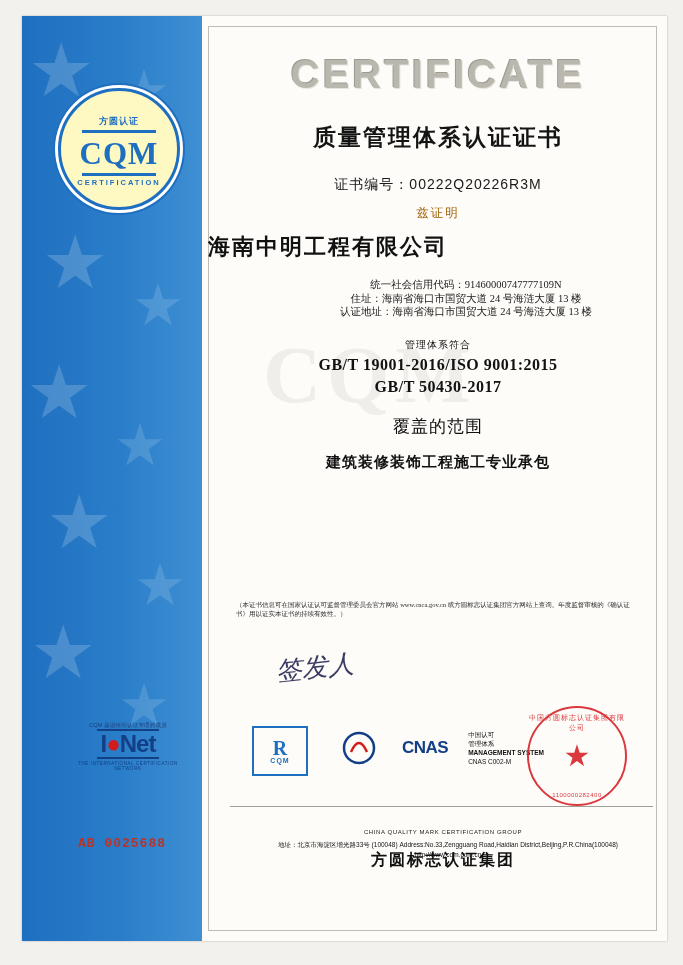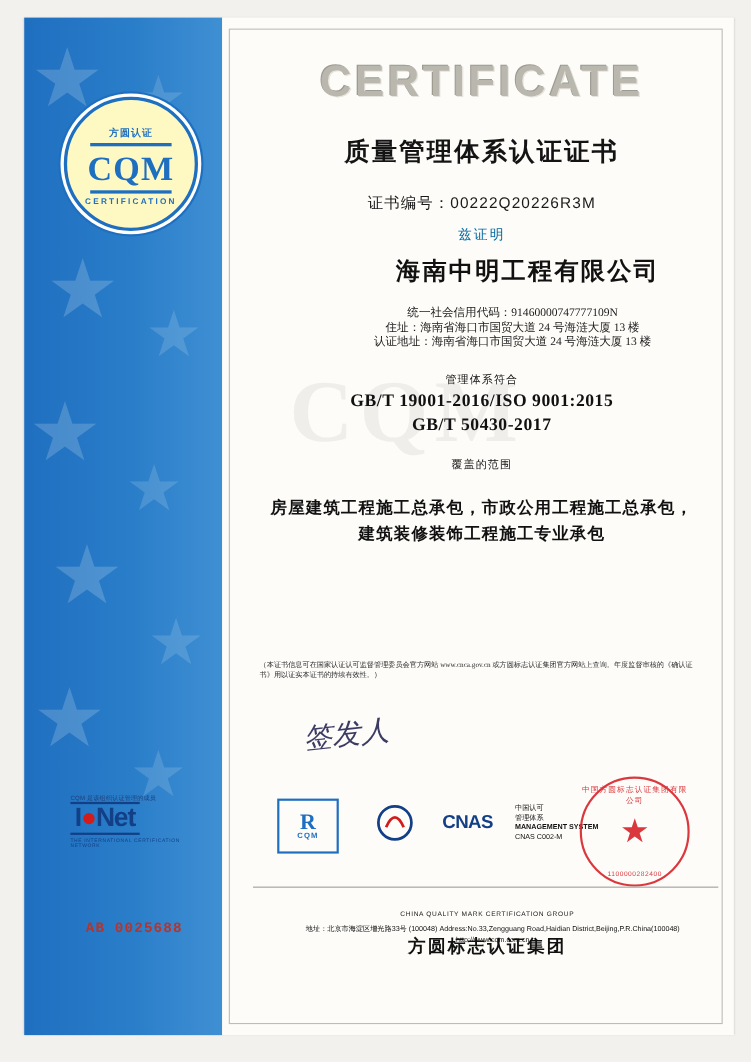--- a/index.html
+++ b/index.html
@@ -102,25 +102,25 @@
   .cert-no{
     position:absolute;left:228px;top:176px;width:420px;
     text-align:center;
     font-family:Liberation Sans, sans-serif;
     font-size:14px;color:#1a1a1a;letter-spacing:1px;
   }
   .hereby{
     position:absolute;left:228px;top:205px;width:420px;
     text-align:center;
     font-family:"Liberation Serif", serif;
-    font-size:12.5px;color:#0369a1;letter-spacing:2px;
+    font-size:12.5px;color:#a16207;letter-spacing:2px;
   }
   .company{
     position:absolute;left:208px;top:232px;width:392px;
-    text-align:right;
+    text-align:left;
     font-family:Liberation Serif, serif;
     font-size:22px;font-weight:bold;color:#111;
     letter-spacing:2px;
   }
   .meta{
     position:absolute;left:208px;top:278px;width:460px;
     text-align:center;
     font-family:"Liberation Serif", serif;
     font-size:10.5px;color:#1a1a1a;line-height:13.5px;padding-left:28px;
   }
@@ -135,21 +135,21 @@
     text-align:center;
     font-family:"Liberation Serif", serif;
     font-size:16px;font-weight:bold;color:#111;letter-spacing:.5px;
   }
   .std1{top:356px;}
   .std2{top:378px;}
   .scope-label{
     position:absolute;left:228px;top:415px;width:420px;
     text-align:center;
     font-family:"Liberation Serif", serif;
-    font-size:10px;color:#111;letter-spacing:1px;
+    font-size:17px;color:#111;letter-spacing:1px;
   }
   .scope{
     position:absolute;left:208px;top:450px;width:460px;
     text-align:center;
     font-family:"Liberation Serif", serif;
     font-size:15px;font-weight:bold;color:#111;
     line-height:24px;letter-spacing:1px;
   }
   .note{
     position:absolute;left:236px;top:600px;width:404px;
@@ -167,21 +167,21 @@
     position:absolute;left:276px;top:648px;
     width:120px;height:40px;
     font-family:"Liberation Serif", serif;
     font-size:26px;color:#1a1a4a;
     font-style:italic;
     transform:rotate(-6deg);
     opacity:.85;
   }
   
   .ionet{
-    position:absolute;left:64px;top:722px;width:128px;text-align:left;
+    position:absolute;left:64px;top:722px;width:128px;text-align:center;
   }
   .ionet .sm{
     font-size:5.5px;color:#1f3f7a;letter-spacing:.2px;
   }
   .ionet .word{
     font-family:"Liberation Sans", sans-serif;
     font-weight:bold;font-size:24px;color:#123f86;letter-spacing:-1px;
     border-top:2px solid #123f86;border-bottom:2px solid #123f86;
     display:inline-block;padding:0 4px;line-height:26px;
   }
@@ -304,21 +304,20 @@
     <div>住址：海南省海口市国贸大道 24 号海涟大厦 13 楼</div>
     <div>认证地址：海南省海口市国贸大道 24 号海涟大厦 13 楼</div>
   </div>
 
   <div class="conform-label">管理体系符合</div>
   <div class="std std1">GB/T 19001-2016/ISO 9001:2015</div>
   <div class="std std2">GB/T 50430-2017</div>
 
   <div class="scope-label">覆盖的范围</div>
   <div class="scope">
-    <div>房屋建筑工程施工总承包，市政公用工程施工总承包，</div>
     <div>建筑装修装饰工程施工专业承包</div>
   </div>
 
   <div class="note">（本证书信息可在国家认证认可监督管理委员会官方网站 www.cnca.gov.cn 或方圆标志认证集团官方网站上查询。年度监督审核的《确认证书》用以证实本证书的持续有效性。）</div>
 
   <div class="signature">签发人</div>
 
 
   <div class="ionet">
     <div class="sm">CQM 是该组织认证管理的成员</div>

